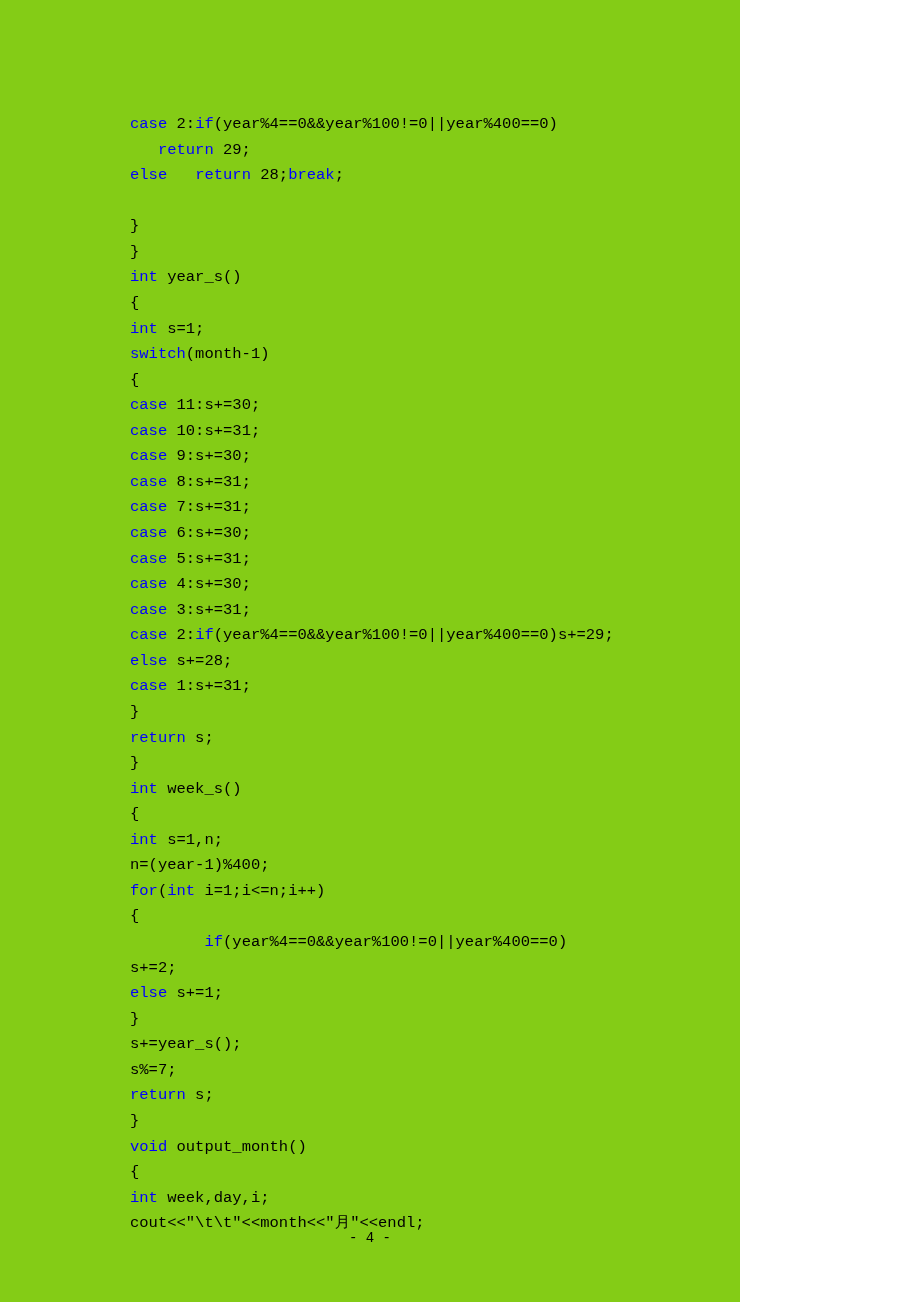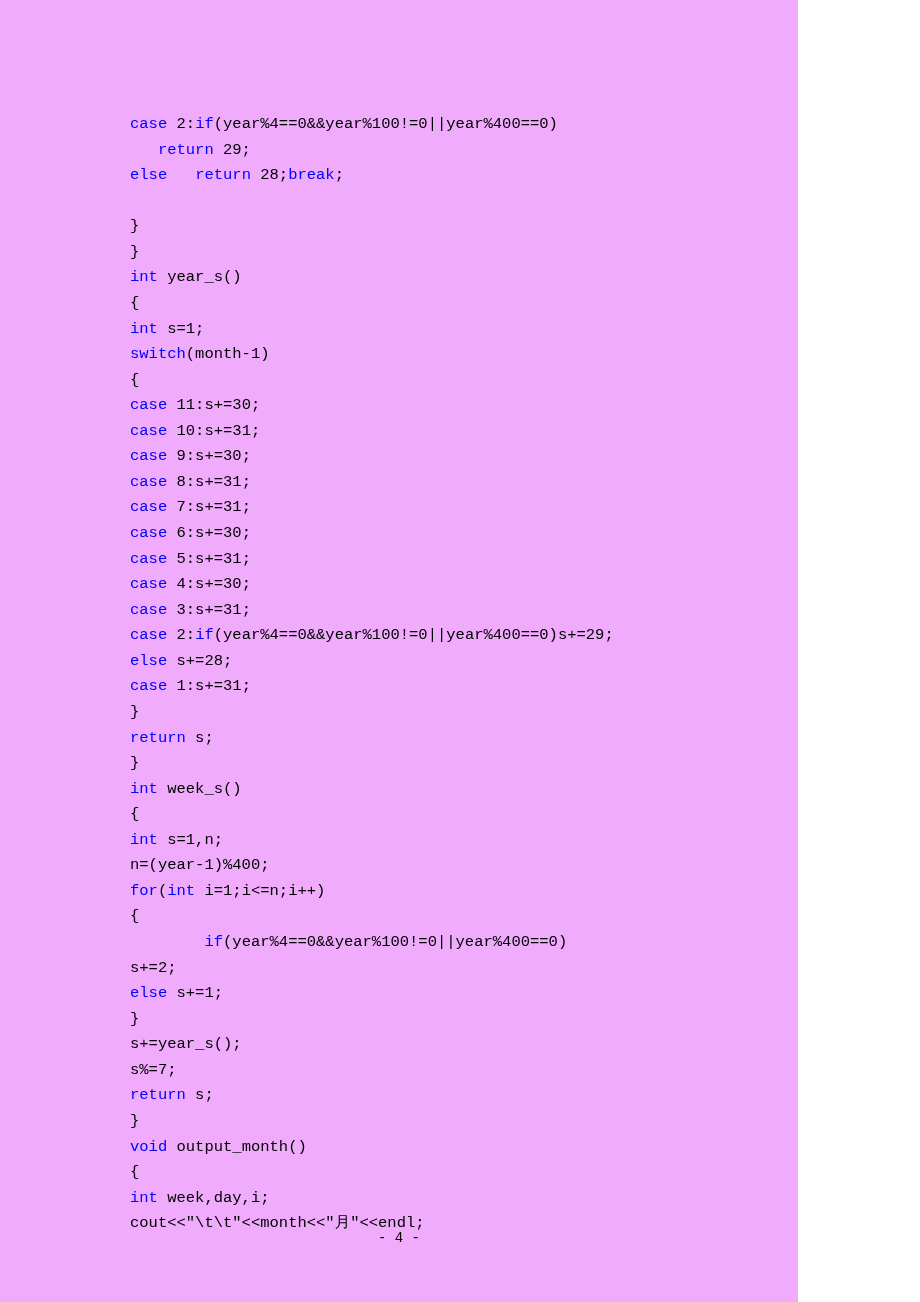--- a/index.html
+++ b/index.html
@@ -5,26 +5,26 @@
   body {
     margin: 0;
     padding: 0;
     background: #fff;
     font-family: "SimSun", "NSimSun", "Courier New", monospace;
     font-size: 15.5px;
     line-height: 1.65;
     color: #000;
   }
   .page {
-    width: 798px;
+    width: 740px;
     min-height: 1302px;
     box-sizing: border-box;
     padding: 112px 120px 60px 130px;
     position: relative;
-    background: #f0abfc;
+    background: #84cc16;
   }
   .code {
     white-space: pre;
     font-family: "SimSun", "NSimSun", "Courier New", monospace;
   }
   .kw { color: #0000ff; }
   .pn {
     position: absolute;
     bottom: 52px;
     left: 0;

